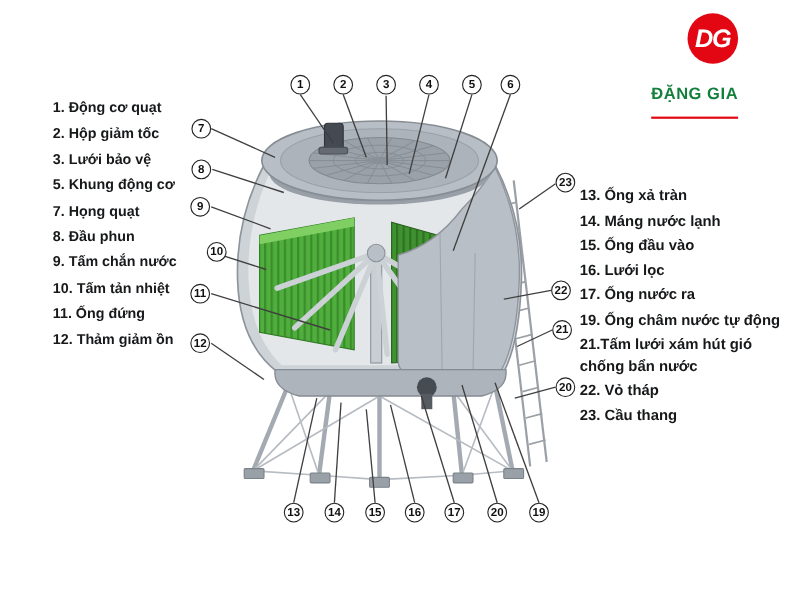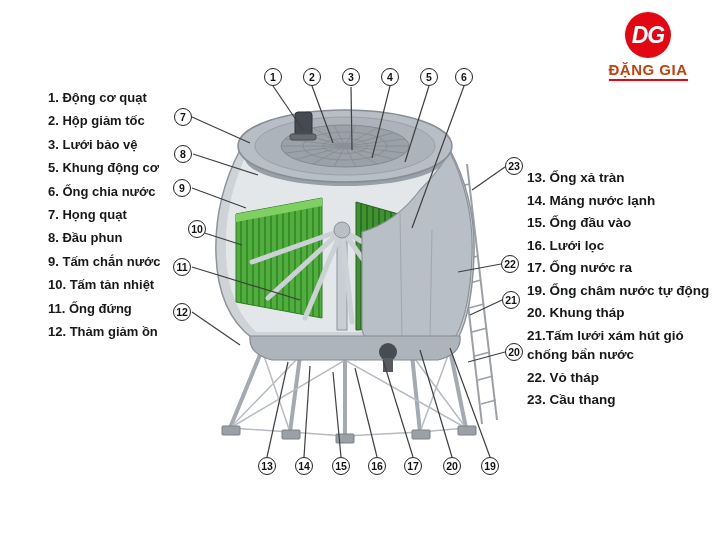--- a/index.html
+++ b/index.html
@@ -13,63 +13,61 @@
   .labels.left { left:48px; top:86px; font-size:13px; }
   .labels.left li { height:23.4px; line-height:23.4px; white-space:nowrap; }
   .labels.right { left:527px; top:168px; width:184px; font-size:13.5px; }
   .labels.right li { line-height:19.5px; margin-bottom:3px; }
 
   .callout { position:absolute; width:18px; height:18px; border:1.6px solid #222;
     border-radius:50%; background:#fff; color:#111; font-size:10.5px; font-weight:bold;
     display:flex; align-items:center; justify-content:center;
     transform:translate(-50%,-50%); z-index:3; }
 
-  .logo { position:absolute; top:12px; left:592px; width:112px; text-align:center; z-index:2; }
+  .logo { position:absolute; top:12px; left:592px; width:112px; z-index:2; }
   .logo-circle { width:46px; height:46px; margin:0 auto; background:#e30613; border-radius:50%;
     color:#fff; font-weight:bold; font-style:italic; font-size:23px;
     display:flex; align-items:center; justify-content:center; letter-spacing:-1px; }
-  .logo-name { margin-top:3px; color:#c2410c; font-weight:bold; font-size:15px;
-    letter-spacing:0.5px; border-bottom:2px solid #e30613; display:inline-block; padding-bottom:1px; }
+  .logo-name { margin-top:19px; color:#15803d; font-weight:bold; font-size:15px;
+    letter-spacing:0.5px; border-bottom:2px solid #e30613; display:inline-block; padding-bottom:12px; }
 </style>
 </head>
 <body>
 
 <div class="page">
 
   <div class="logo">
     <div class="logo-circle">
       <span>DG</span>
     </div>
     <div>
       <span class="logo-name">ĐẶNG GIA</span>
     </div>
   </div>
 
   <ul class="labels left">
     <li>1. Động cơ quạt</li>
     <li>2. Hộp giảm tốc</li>
     <li>3. Lưới bảo vệ</li>
     <li>5. Khung động cơ</li>
-    <li>6. Ống chia nước</li>
     <li>7. Họng quạt</li>
     <li>8. Đầu phun</li>
     <li>9. Tấm chắn nước</li>
     <li>10. Tấm tản nhiệt</li>
     <li>11. Ống đứng</li>
     <li>12. Thảm giảm ồn</li>
   </ul>
 
   <ul class="labels right">
     <li>13. Ống xả tràn</li>
     <li>14. Máng nước lạnh</li>
     <li>15. Ống đầu vào</li>
     <li>16. Lưới lọc</li>
     <li>17. Ống nước ra</li>
     <li>19. Ống châm nước tự động</li>
-    <li>20. Khung tháp</li>
     <li>21.Tấm lưới xám hút gió chống bẩn nước</li>
     <li>22. Vỏ tháp</li>
     <li>23. Cầu thang</li>
   </ul>
 
   <svg class="illustration" viewBox="0 0 720 540">
     <defs>
       <pattern id="gs" width="6" height="6" patternUnits="userSpaceOnUse">
         <rect width="6" height="6" fill="#4fae3c"></rect>
         <rect width="2" height="6" fill="#3a8c2c"></rect>

